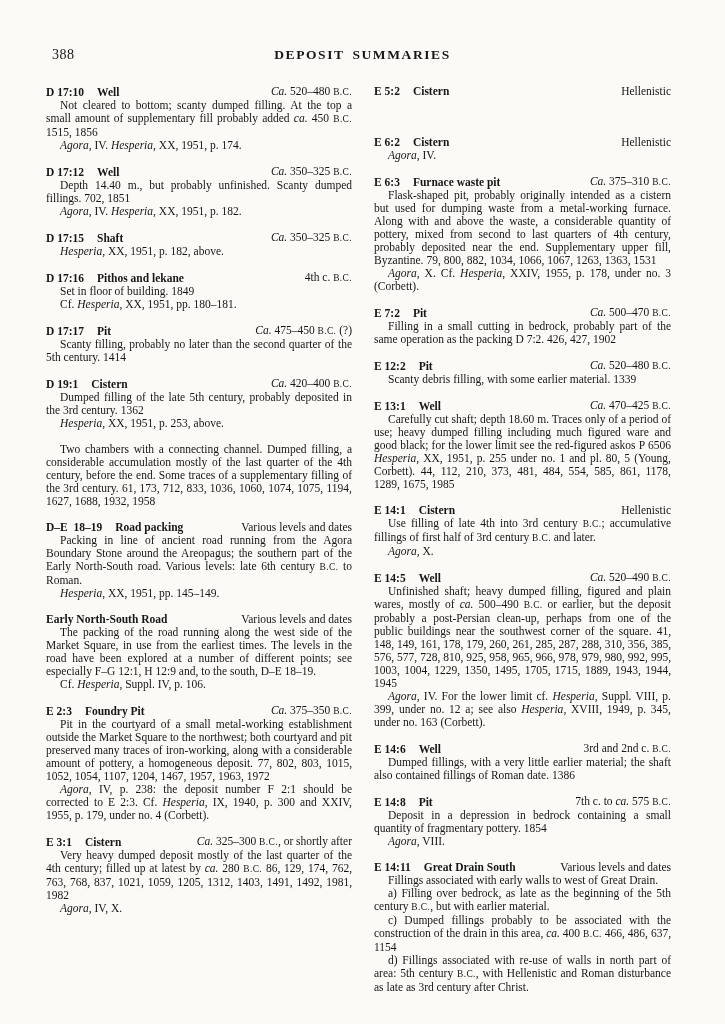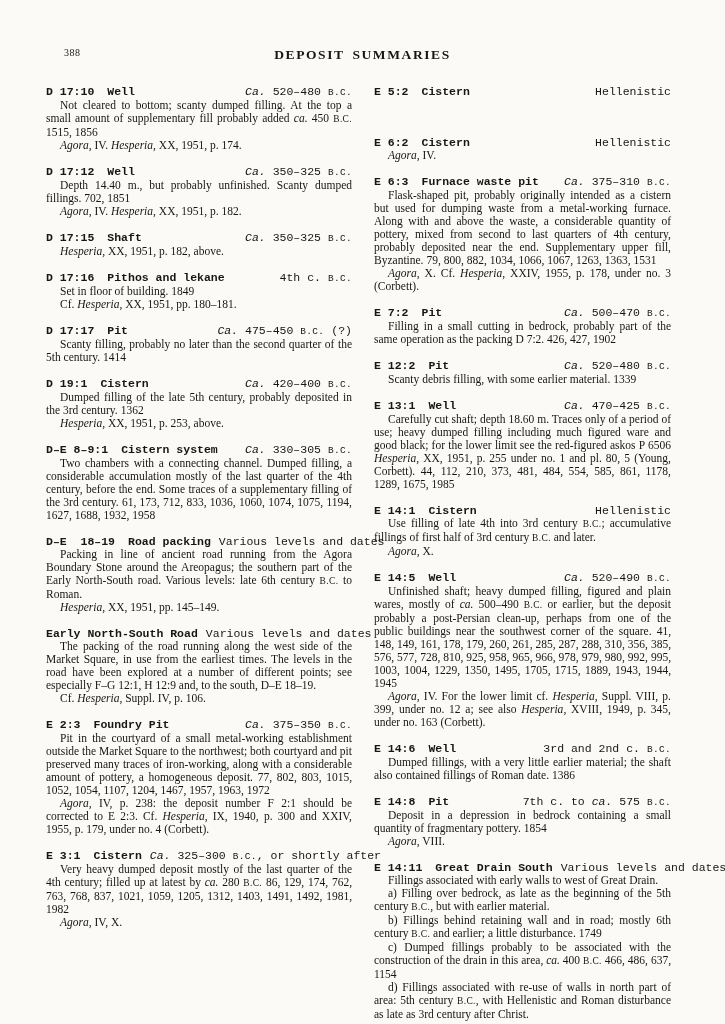--- a/index.html
+++ b/index.html
@@ -15,22 +15,22 @@
     color:#161616;
     overflow:hidden;
   }
   .page-header{
     position:relative;
     padding-top:47px;
     height:22px;
   }
   .page-num{
     position:absolute;
-    left:64px;top:47px;
-    font-size:10px;
+    left:52px;top:47px;
+    font-size:14px;
     letter-spacing:0.5px;
   }
   .page-title{
     text-align:center;
     font-size:13.5px;
     letter-spacing:1.6px;
     word-spacing:3px;
     font-weight:bold;
   }
   .content{
@@ -41,23 +41,22 @@
     font-size:11.5px;
     line-height:13px;
   }
   .col-left{width:306px;margin-right:22px;}
   .col-right{width:297px;}
   .entry{margin-bottom:13px;}
   .entry:last-child{margin-bottom:0;}
   .col-right .entry:first-child{margin-bottom:38px;}
   .entry-head{
     display:flex;
-    align-items:flex-start;
+    align-items:flex-end;
     font-weight:bold;
-    font-family:Liberation Mono, monospace;
   }
   .entry-id{white-space:pre;flex-shrink:0;}
   .entry-label{margin-left:13px;white-space:pre;}
   .entry-date{
     margin-left:auto;
     padding-left:8px;
     font-weight:normal;
     text-align:right;
     white-space:nowrap;
     flex-shrink:0;
@@ -127,25 +126,20 @@
         <div class="entry">
           <div class="entry-head">
             <span class="entry-id">D 19:1</span>
             <span class="entry-label">Cistern</span>
             <span class="entry-date"><span class="i">Ca.</span> 420–400 <span class="sc">B.C.</span></span>
           </div>
           <p class="para">Dumped filling of the late 5th century, probably deposited in the 3rd century. <span class="b">1362</span></p>
           <p class="para"><span class="i">Hesperia</span>, XX, 1951, p. 253, above.</p>
         </div>
         <div class="entry">
-          <div class="entry-head">
-            <span class="entry-id">D–E 8–9:1</span>
-            <span class="entry-label">Cistern system</span>
-            <span class="entry-date"><span class="i">Ca.</span> 330–305 <span class="sc">B.C.</span></span>
-          </div>
           <p class="para">Two chambers with a connecting channel. Dumped filling, a considerable accumulation mostly of the last quarter of the 4th century, before the end. Some traces of a supplementary filling of the 3rd century. <span class="b">61, 173, 712, 833, 1036, 1060, 1074, 1075, 1194, 1627, 1688, 1932, 1958</span></p>
         </div>
         <div class="entry">
           <div class="entry-head">
             <span class="entry-id">D–E  18–19</span>
             <span class="entry-label">Road packing</span>
             <span class="entry-date">Various levels and dates</span>
           </div>
           <p class="para">Packing in line of ancient road running from the Agora Boundary Stone around the Areopagus; the southern part of the Early North-South road. Various levels: late 6th century <span class="sc">B.C.</span> to Roman.</p>
           <p class="para"><span class="i">Hesperia</span>, XX, 1951, pp. 145–149.</p>
@@ -262,19 +256,18 @@
           <p class="para"><span class="i">Agora</span>, VIII.</p>
         </div>
         <div class="entry">
           <div class="entry-head">
             <span class="entry-id">E 14:11</span>
             <span class="entry-label">Great Drain South</span>
             <span class="entry-date">Various levels and dates</span>
           </div>
           <p class="para">Fillings associated with early walls to west of Great Drain.</p>
           <p class="para">a) Filling over bedrock, as late as the beginning of the 5th century <span class="sc">B.C.</span>, but with earlier material.</p>
-          <p class="para">b) Fillings behind retaining wall and in road; mostly 6th century <span class="sc">B.C.</span> and earlier; a little disturbance. <span class="b">1749</span></p>
           <p class="para">c) Dumped fillings probably to be associated with the construction of the drain in this area, <span class="i">ca.</span> 400 <span class="sc">B.C.</span> <span class="b">466, 486, 637, 1154</span></p>
           <p class="para">d) Fillings associated with re-use of walls in north part of area: 5th century <span class="sc">B.C.</span>, with Hellenistic and Roman disturbance as late as 3rd century after Christ.</p>
         </div>
       </div>
   </div>
 </div>
 
 </body></html>

